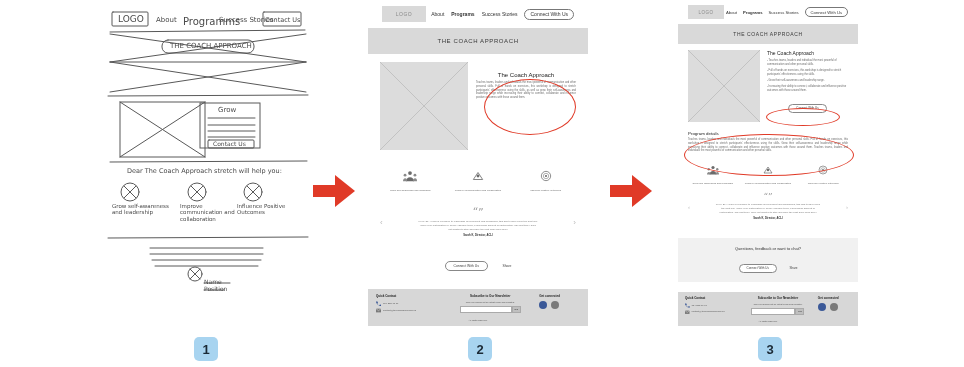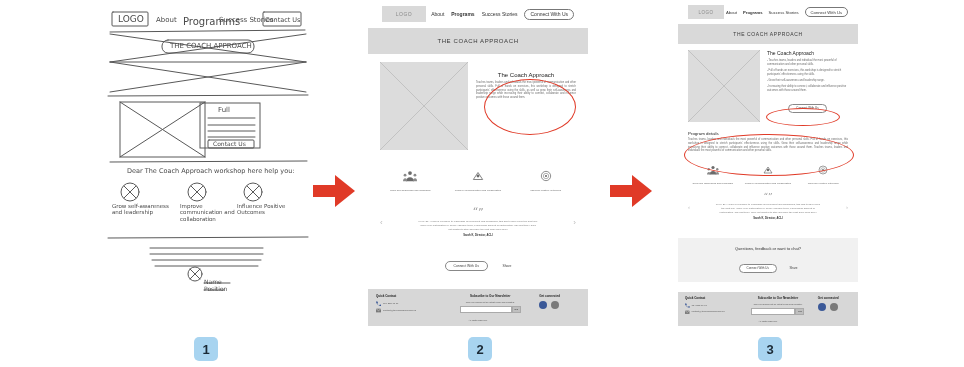--- a/index.html
+++ b/index.html
@@ -173,23 +173,23 @@
         <path d="M104 290 L124 290"></path>
       </g>
     </svg>
 
     <div class="sk-text" style="left:18px; top:14px; font-size:9px;">LOGO</div>
     <div class="sk-text" style="left:56px; top:16px; font-size:7px;">About</div>
     <div class="sk-text" style="left:83px; top:16px; font-size:10px;">Programms</div>
     <div class="sk-text" style="left:119px; top:16px; font-size:7px;">Success Stories</div>
     <div class="sk-text" style="left:165px; top:16px; font-size:6.5px;">Contact Us</div>
     <div class="sk-text" style="left:70px; top:42px; font-size:7px;">THE COACH APPROACH</div>
-    <div class="sk-text" style="left:118px; top:106px; font-size:7px;">Full</div>
+    <div class="sk-text" style="left:118px; top:106px; font-size:7px;">Grow</div>
     <div class="sk-text" style="left:113px; top:140px; font-size:6px;">Contact Us</div>
-    <div class="sk-text" style="left:27px; top:167px; font-size:6.5px;">Dear The Coach Approach workshop here help you:</div>
+    <div class="sk-text" style="left:27px; top:167px; font-size:6.5px;">Dear The Coach Approach stretch will help you:</div>
     <div class="sk-text" style="left:12px; top:203px; font-size:5.5px; white-space:normal; width:62px; line-height:1.15;">Grow self-awareness and leadership</div>
     <div class="sk-text" style="left:80px; top:203px; font-size:5.5px; white-space:normal; width:66px; line-height:1.15;">Improve communication and collaboration</div>
     <div class="sk-text" style="left:137px; top:203px; font-size:5.5px; white-space:normal; width:70px; line-height:1.15;">Influence Positive Outcomes</div>
     <div class="sk-text" style="left:104px; top:278px; font-size:6px;">Name</div>
     <div class="sk-text" style="left:104px; top:285px; font-size:6px;">Position</div>
 
     <div class="badge" style="left:94px;">1</div>
   </div>
 
   <div class="arrow" style="left:311px; top:168px;">

